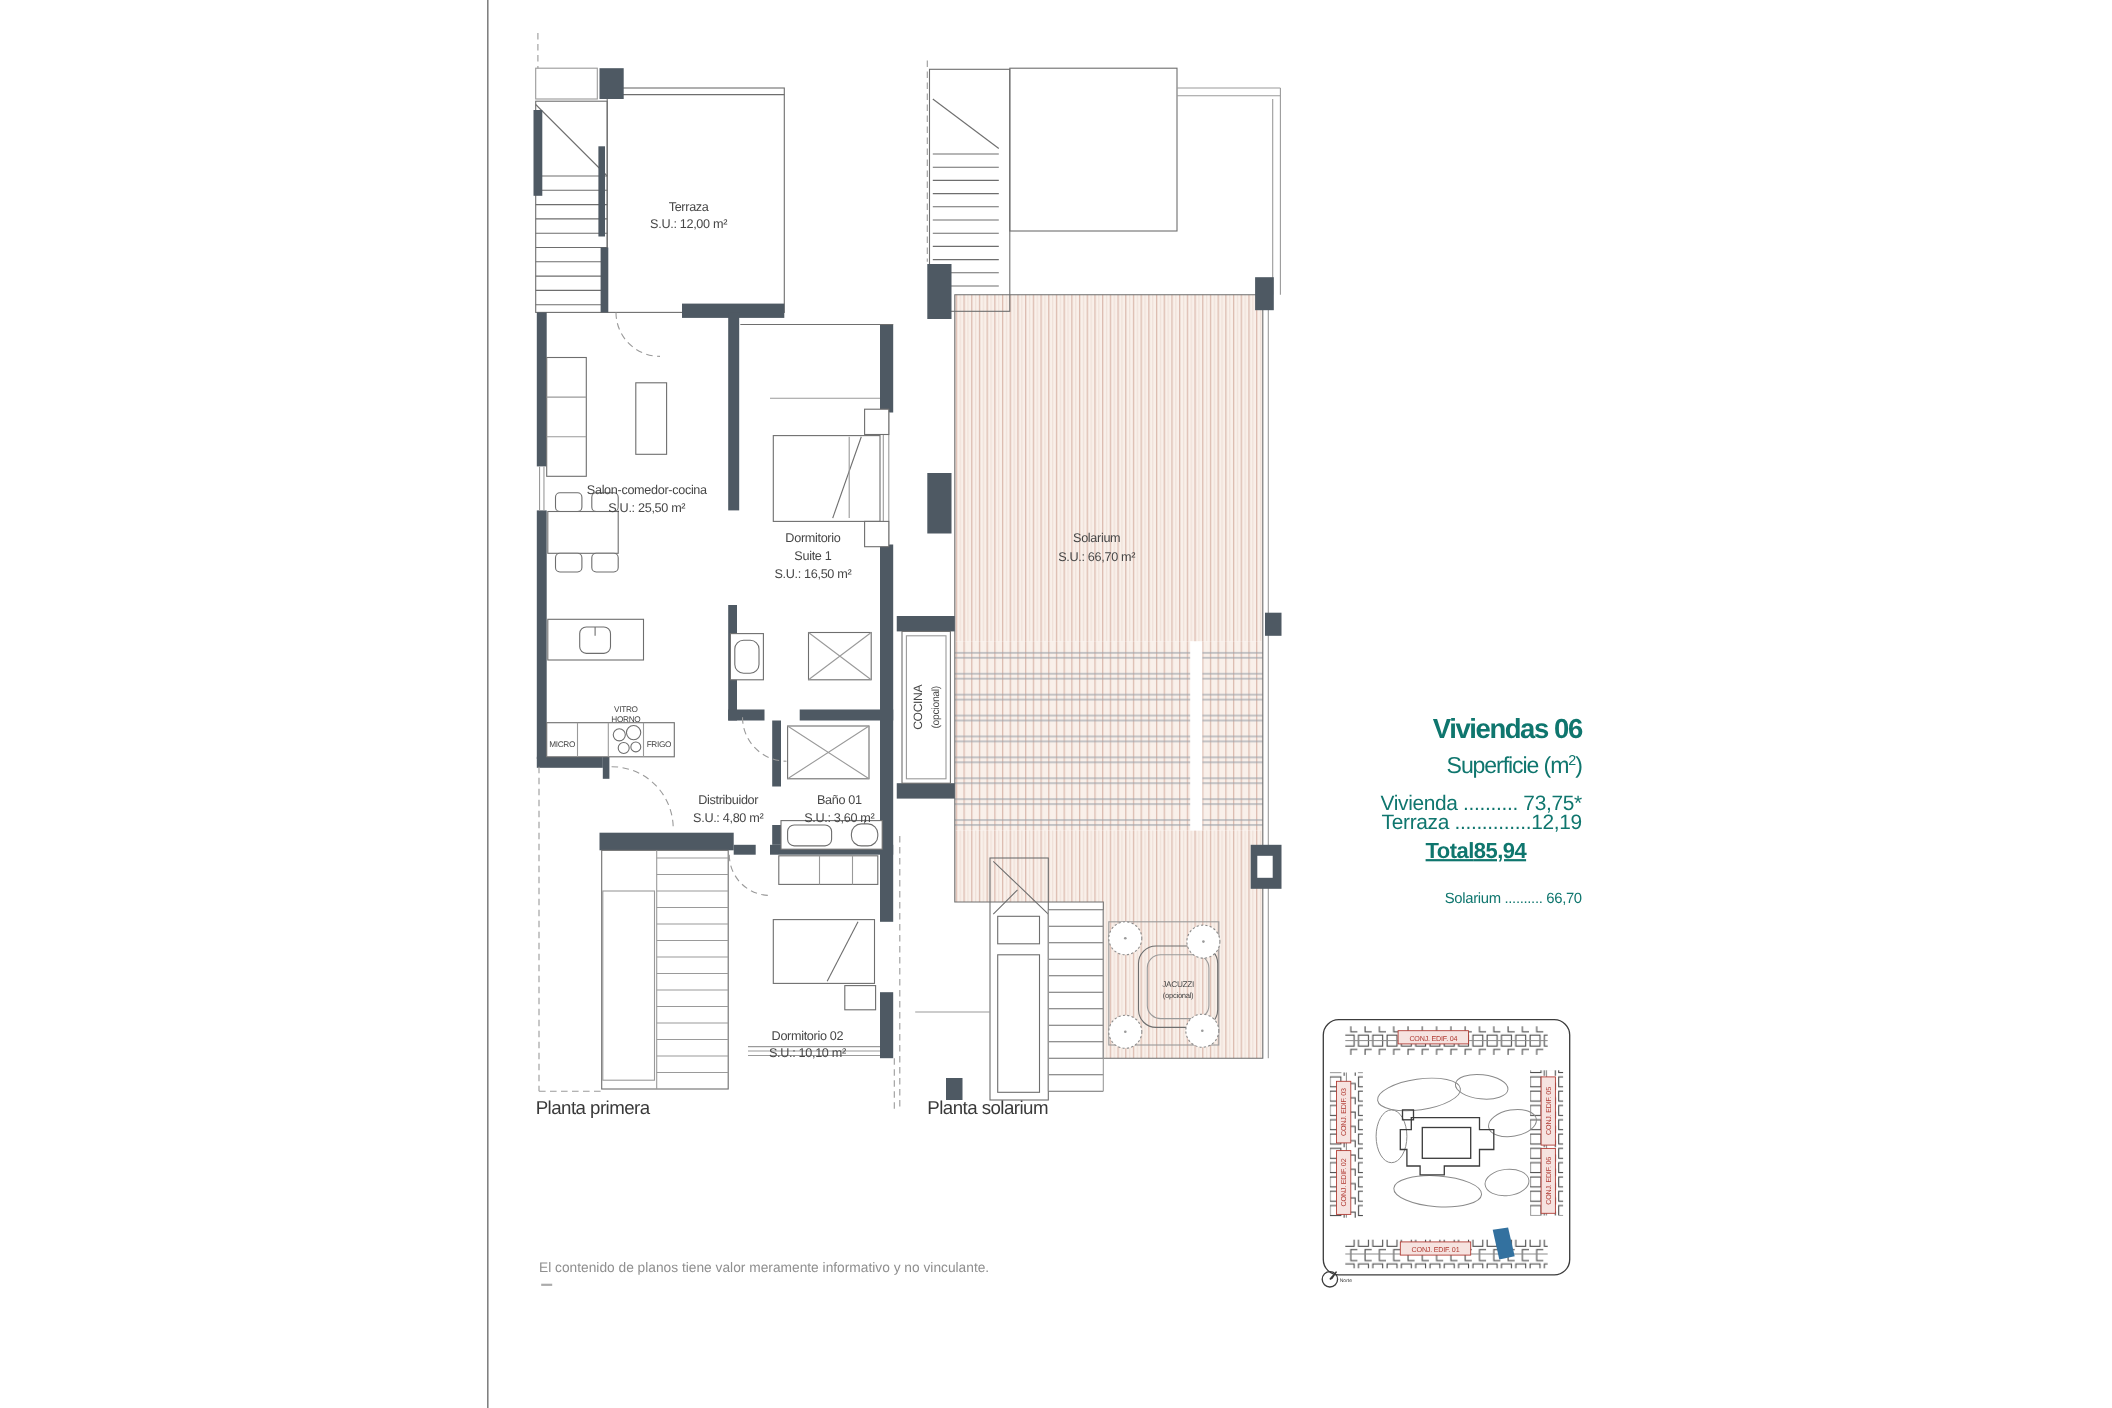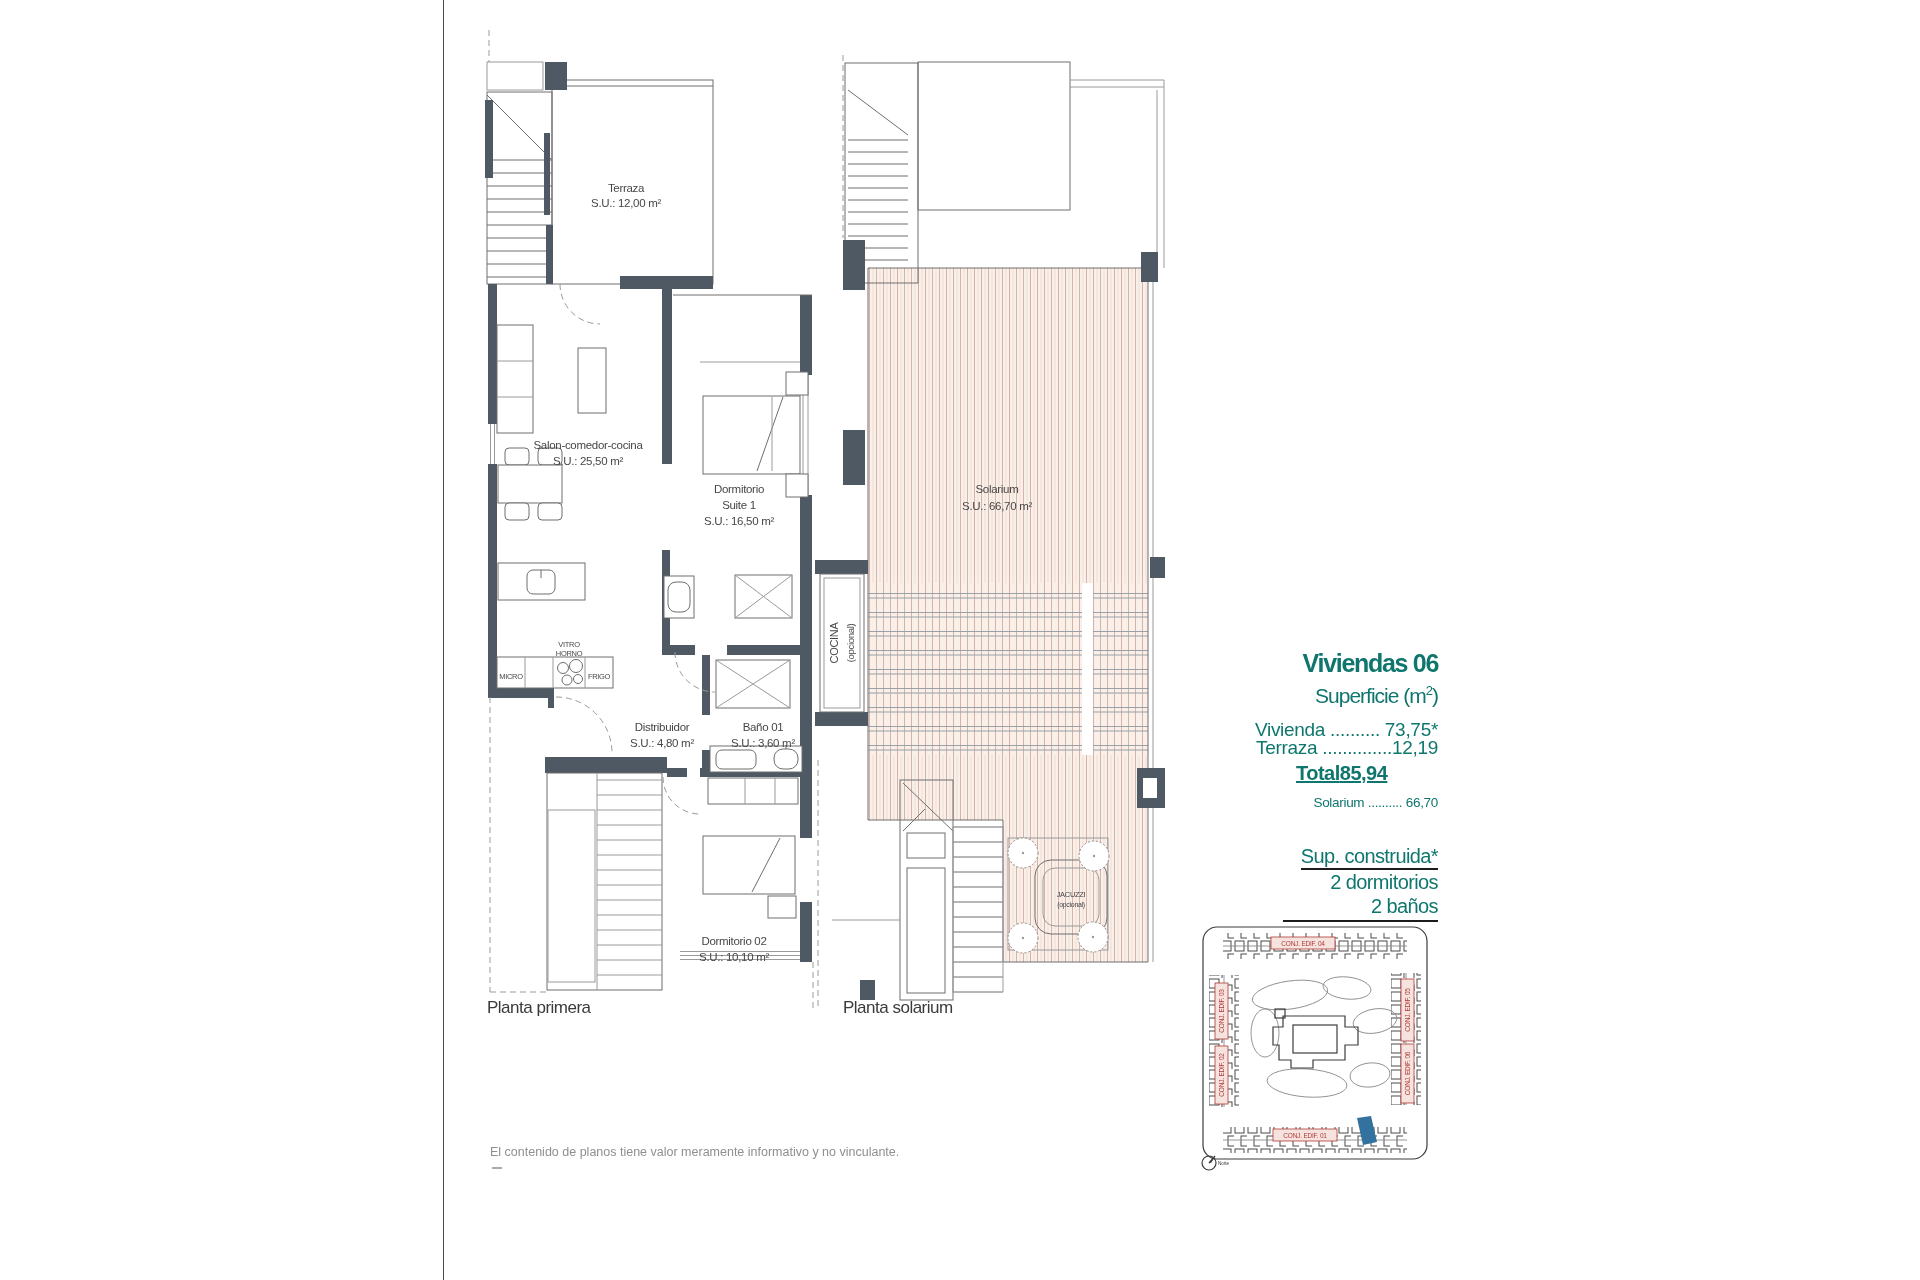--- a/index.html
+++ b/index.html
@@ -30,21 +30,21 @@
   #disclaimer{font-size:12.5px;color:#8f8f8f;letter-spacing:0;}
   #disclaimer-dash{width:10px;height:2px;background:#ababab;}
   
   #legend{left:1230px;top:640px;width:208px;text-align:right;color:#0f766e;}
   #legend .title{font-size:25px;font-weight:bold;letter-spacing:-1.3px;line-height:30px;margin-top:8px;}
   #legend .subtitle{font-size:21px;letter-spacing:-1px;line-height:26px;}
   #legend .subtitle sup{font-size:13px;}
   #legend .rows{margin-top:12px;font-size:19px;letter-spacing:-0.3px;line-height:18px;}
   #legend .totalrow{display:flex;width:142px;margin-left:auto;
                     font-size:20px;font-weight:bold;letter-spacing:-0.5px;line-height:26px;margin-top:3px;text-decoration:underline;}
-  #legend .solrow{font-size:13.5px;letter-spacing:-0.3px;line-height:18px;margin-top:8px;}
+  #legend .solrow{font-size:13.5px;letter-spacing:-0.3px;line-height:18px;margin-top:21px;}
   #legend .features{margin-top:32px;width:155px;margin-left:auto;font-size:20px;letter-spacing:-0.6px;
                     line-height:24px;border-bottom:2px solid #1c1c1c;padding-bottom:2px;}
   #legend .features .first{display:inline-block;border-bottom:2px solid #1c1c1c;}
 </style>
 </head>
 <body>
 
 <div id="stage">
 
   <div class="abs" id="sheet-line"></div>
@@ -302,25 +302,20 @@
     <div class="subtitle"><span>Superficie (m</span><sup>2</sup><span>)</span></div>
     <div class="rows">
       <div>Vivienda .......... 73,75*</div>
       <div>Terraza ..............12,19</div>
     </div>
     <div class="totalrow">
       <span>Total</span>
       <span>85,94</span>
     </div>
     <div class="solrow">Solarium .......... 66,70</div>
-    <div class="features">
-      <span class="first">Sup. construida*</span>
-      <div>2 dormitorios</div>
-      <div>2 baños</div>
-    </div>
   </div>
 
   <svg class="abs" style="left:1195px;top:913px" width="240" height="264" viewBox="0 0 240 264">
     <defs>
       <pattern id="teethH" width="13" height="26" patternUnits="userSpaceOnUse">
         <rect x="1" y="2" width="9" height="10" fill="#fff" stroke="#4a4a4a" stroke-width="1"></rect>
         <rect x="7" y="15" width="9" height="10" fill="#fff" stroke="#4a4a4a" stroke-width="1"></rect>
       </pattern>
       <pattern id="teethV" width="13" height="26" patternUnits="userSpaceOnUse" patternTransform="rotate(90)">
         <rect x="1" y="2" width="9" height="10" fill="#fff" stroke="#4a4a4a" stroke-width="1"></rect>

